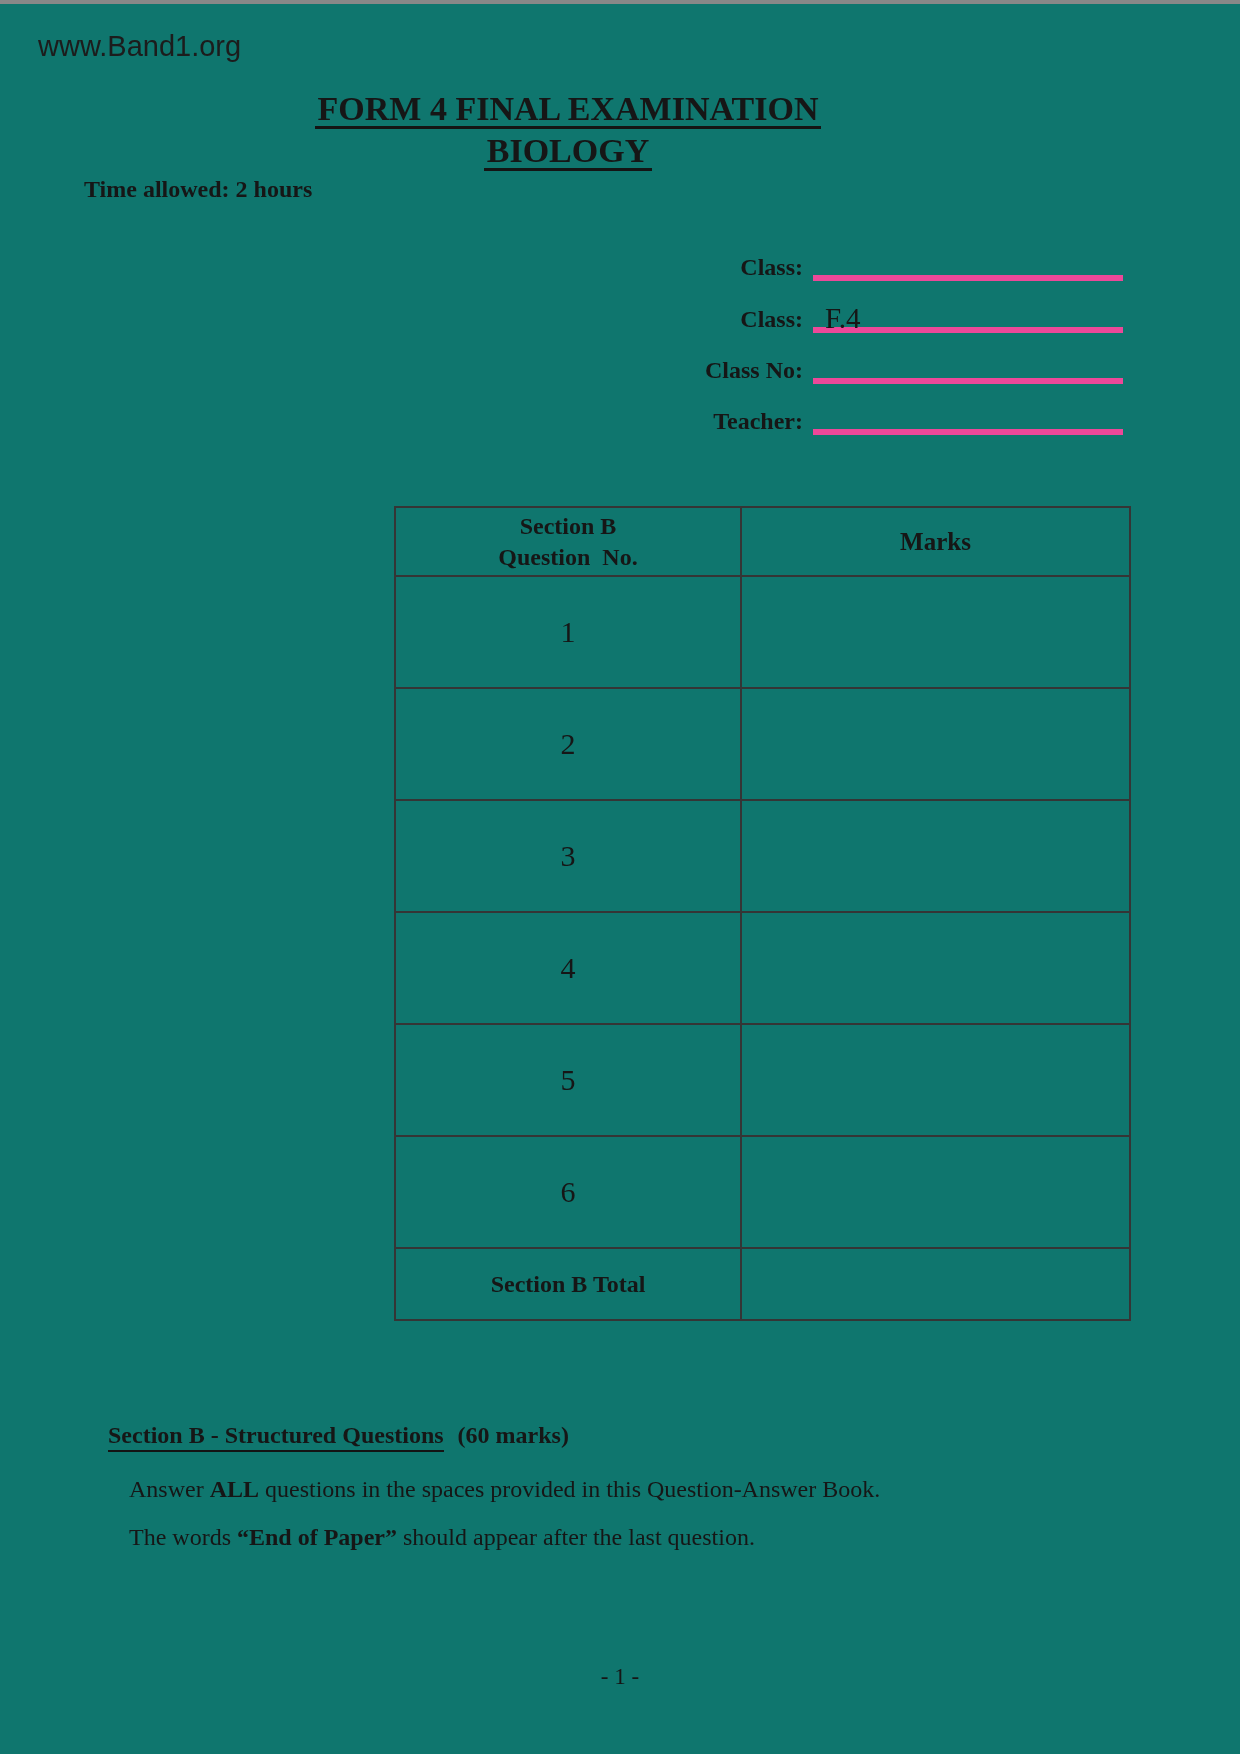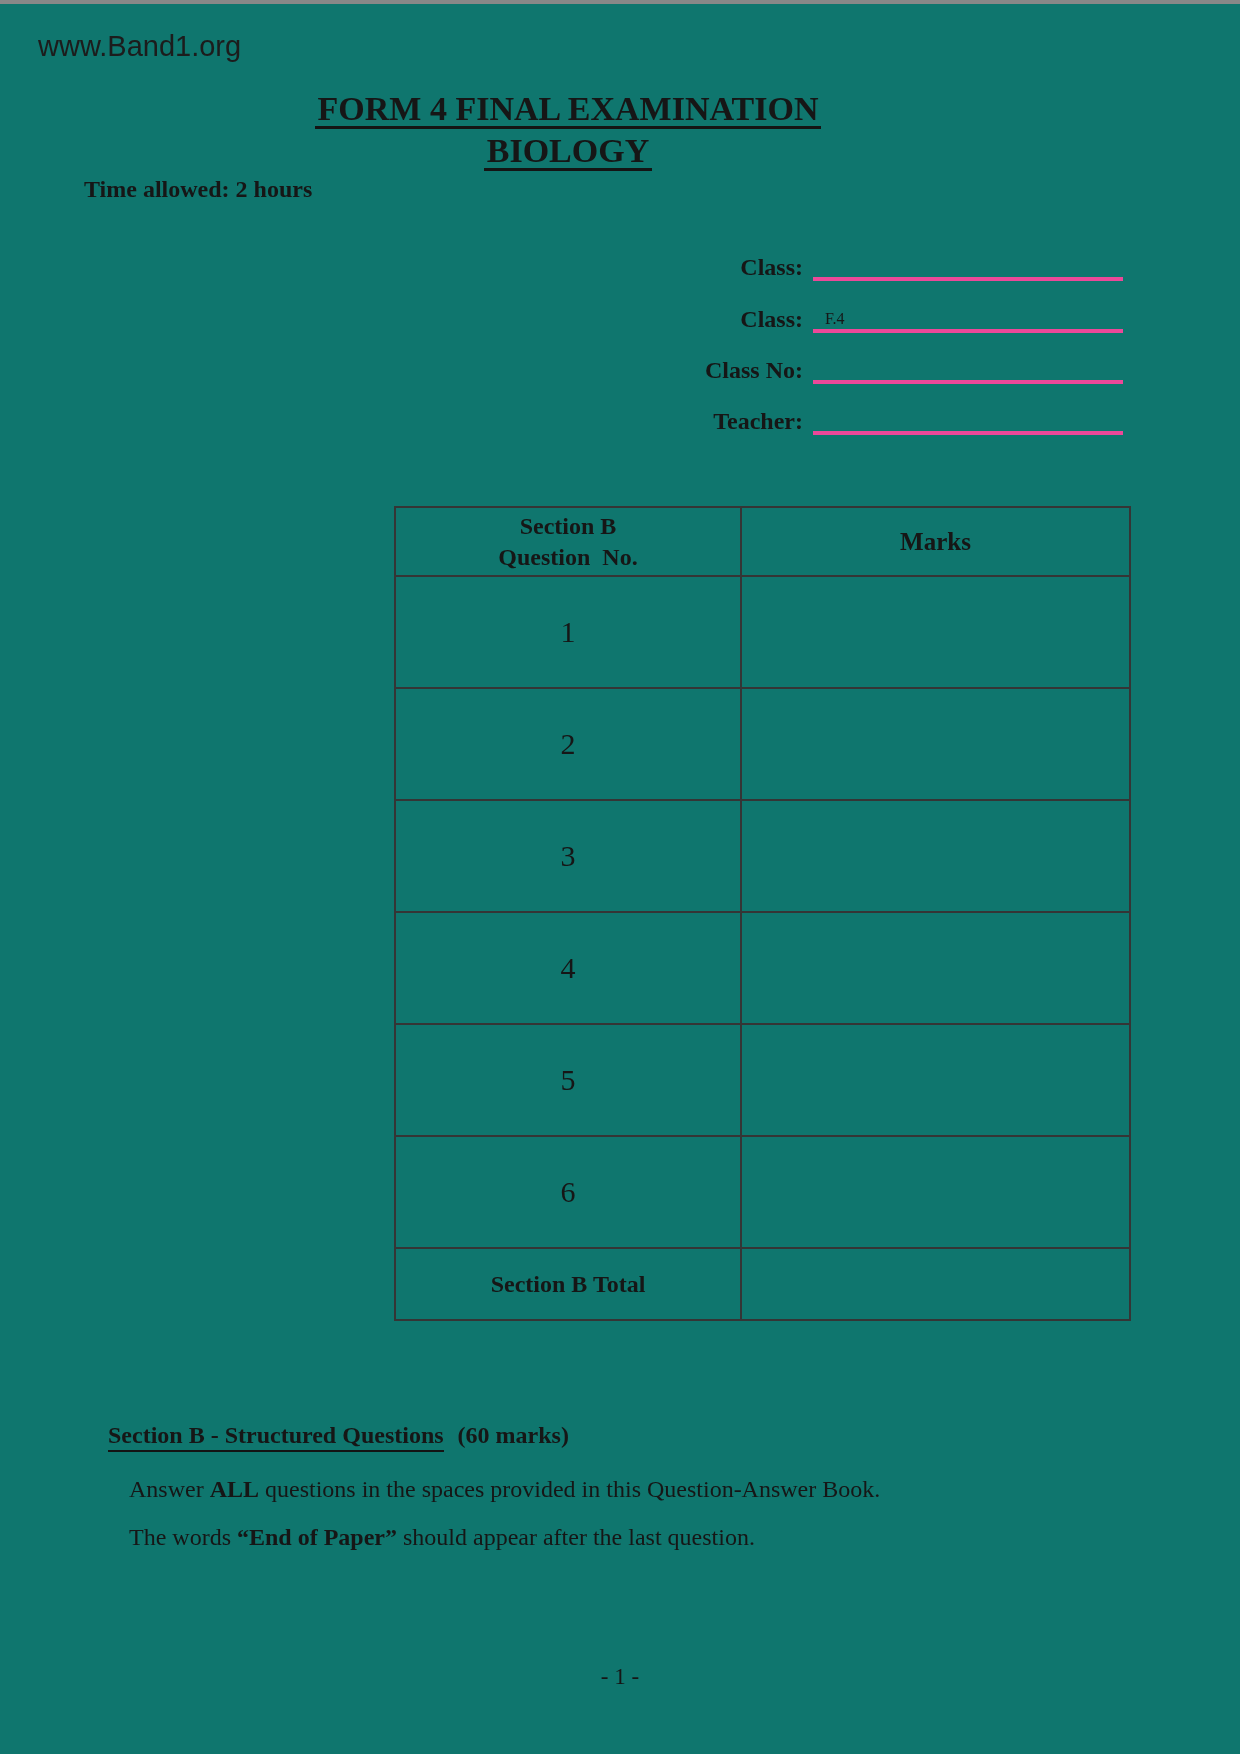--- a/index.html
+++ b/index.html
@@ -33,22 +33,22 @@
 
   .form-row { left:560px; width:563px; height:31px; display:flex; }
   .form-label {
     width:243px; text-align:right;
     font-size:24px; font-weight:bold; line-height:31px;
     white-space:pre;
   }
   .form-gap { width:10px; }
   .form-line {
     width:310px; height:29px;
-    border-bottom:4px solid #ec4899;
-    font-size:16px; line-height:29px;
+    border-bottom:6px solid #ec4899;
+    font-size:29px; line-height:29px;
     padding-left:12px; box-sizing:border-box;
   }
 
   .marks-table {
     left:394px; top:502px; width:737px; height:815px;
     border:2px solid #353535; box-sizing:border-box;
     display:flex; flex-direction:column;
   }
   .t-row { display:flex; border-bottom:2px solid #353535; }
   .t-row:last-child { border-bottom:none;border-radius:22px; }

